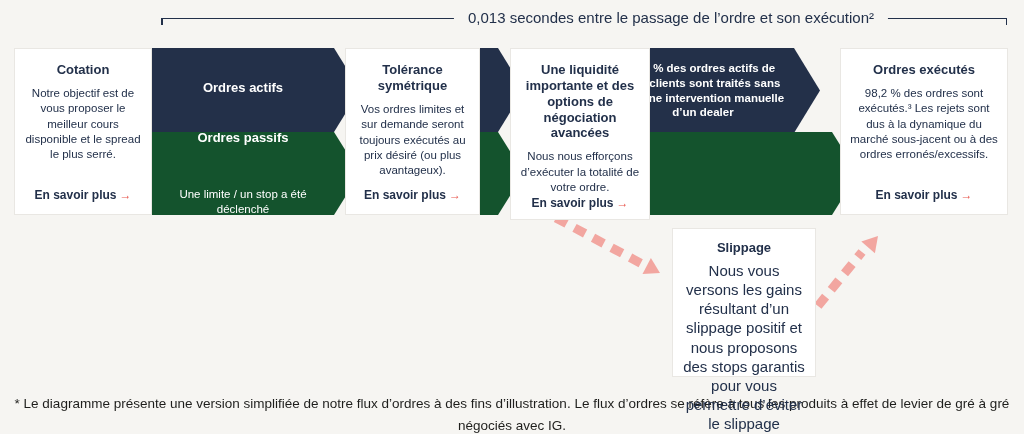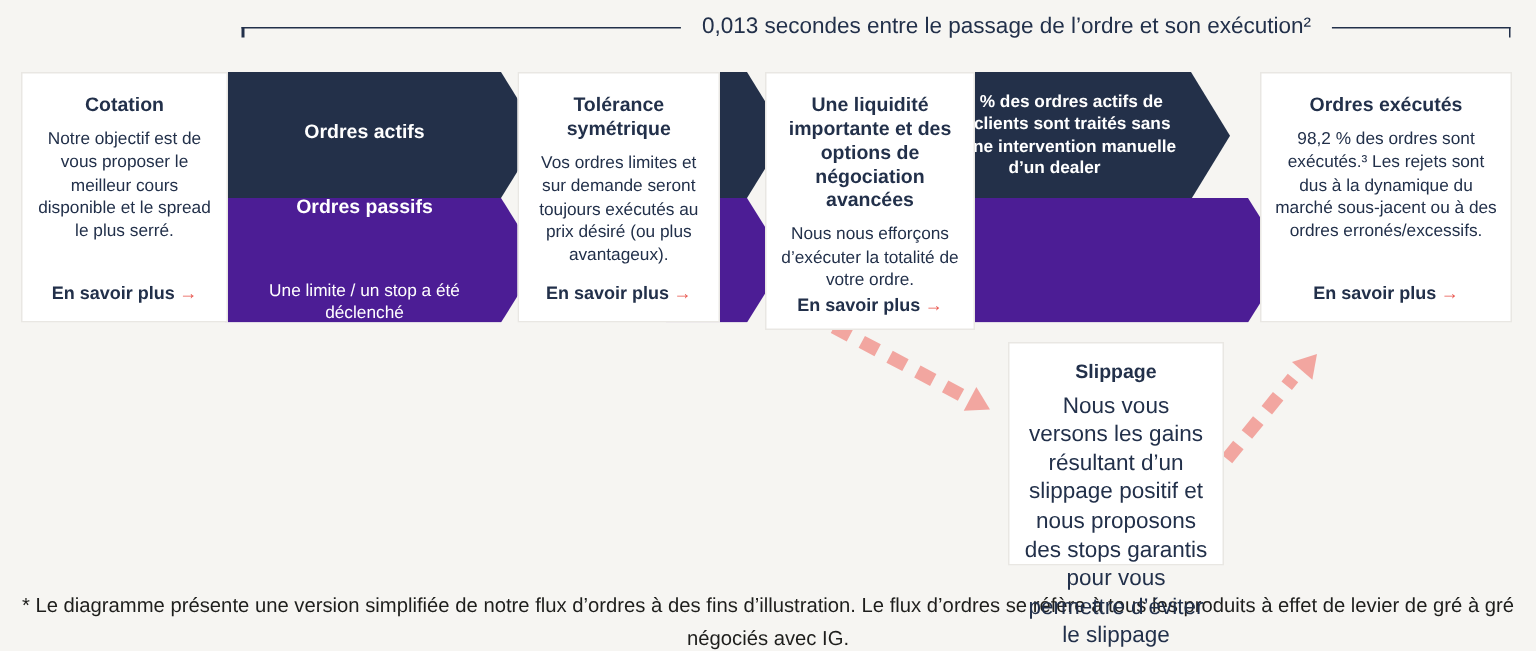--- a/index.html
+++ b/index.html
@@ -25,21 +25,21 @@
   
   .flow { position:absolute; left:14px; top:48px; width:994px; height:167px; }
 
   .chev {
     position:absolute; z-index:1; color:#fff;
     clip-path:polygon(0 0, calc(100% - 26px) 0, 100% 50%, calc(100% - 26px) 100%, 0 100%);
     display:flex; flex-direction:column; justify-content:center; align-items:center;
     text-align:center; padding:4px 34px 4px 10px;
   }
   .chev.navy { background:#233049; }
-  .chev.red  { background:#4c1d95;gap:36px; }
+  .chev.red  { background:#14532d;gap:36px; }
   .chev-title { font-weight:bold; font-size:13px; margin-bottom:6px; }
   .chev-body  { font-size:11.5px; line-height:1.3; }
   .chev-body.emph { font-weight:bold; }
 
   .seg-a1 { left:136px; top:0;    width:210px; height:84px; }
   .seg-a2 { left:136px; top:84px; width:210px; height:83px; }
   .seg-b1 { left:430px; top:0;    width:80px;  height:84px; }
   .seg-b2 { left:430px; top:84px; width:80px;  height:83px; }
   .seg-c1 { left:596px; top:0;    width:210px; height:85px; }
   .seg-c2 { left:634px; top:84px; width:210px; height:83px; }

